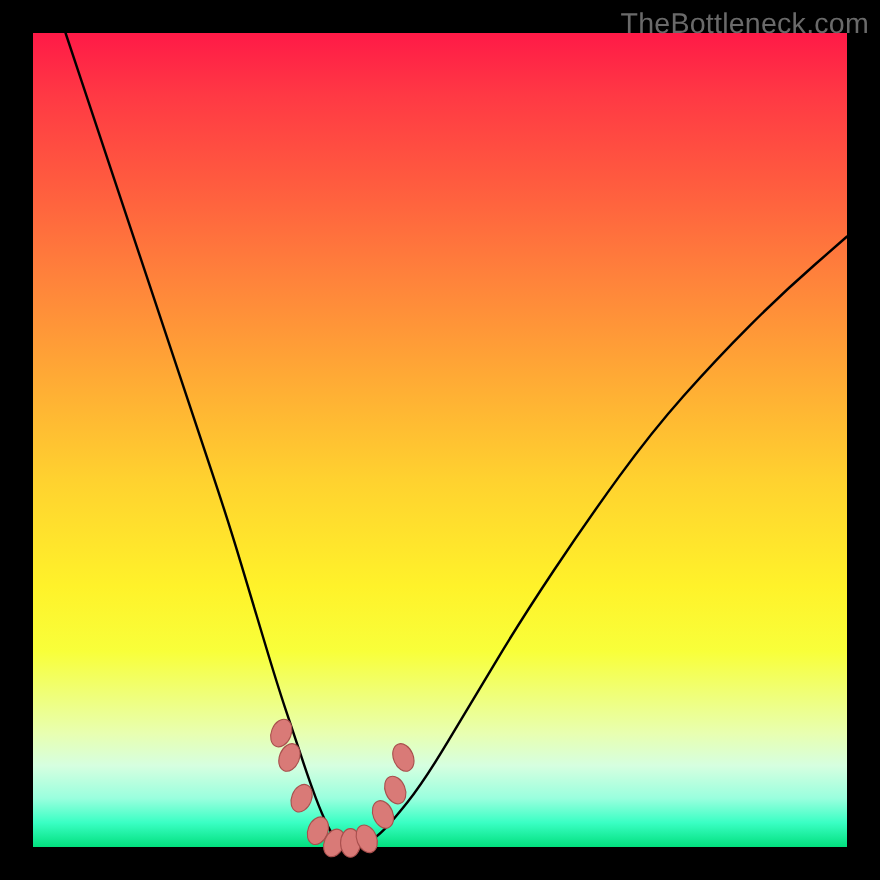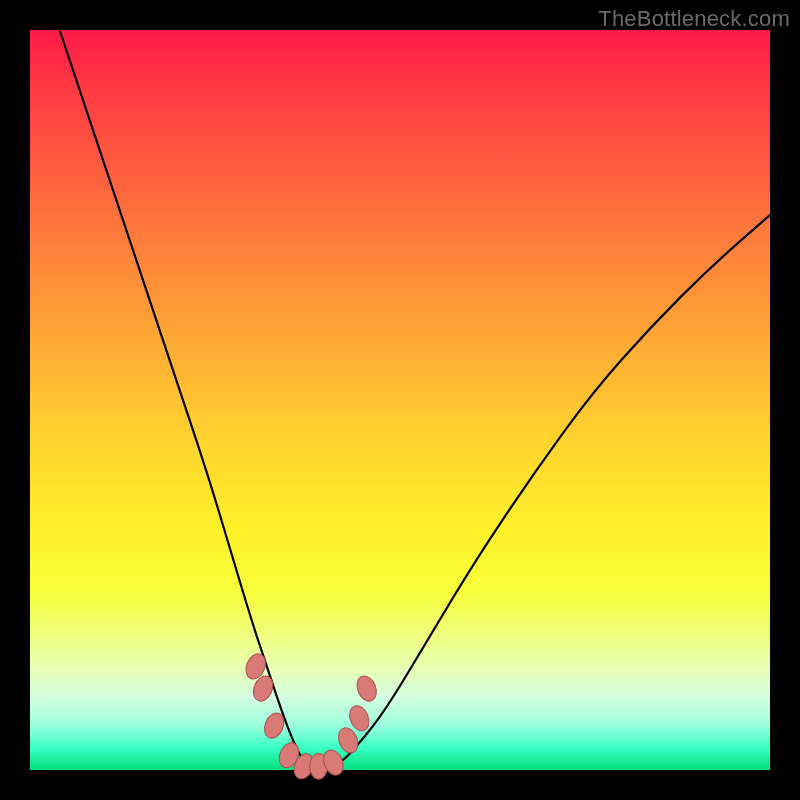--- a/index.html
+++ b/index.html
@@ -39,21 +39,21 @@
       #9affde 94%,
       #3affc4 97%,
       #02e07e 100%
     );
   }
   .watermark {
     position: absolute;
     top: 6px;
     right: 10px;
     color: #6a6a6a;
-    font-size: 22px;
+    font-size: 26px;
     font-weight: 500;
     letter-spacing: 0.2px;
     user-select: none;
   }
   svg.curve {
     position: absolute;
     left: 0;
     top: 0;
     width: 740px;
     height: 740px;

